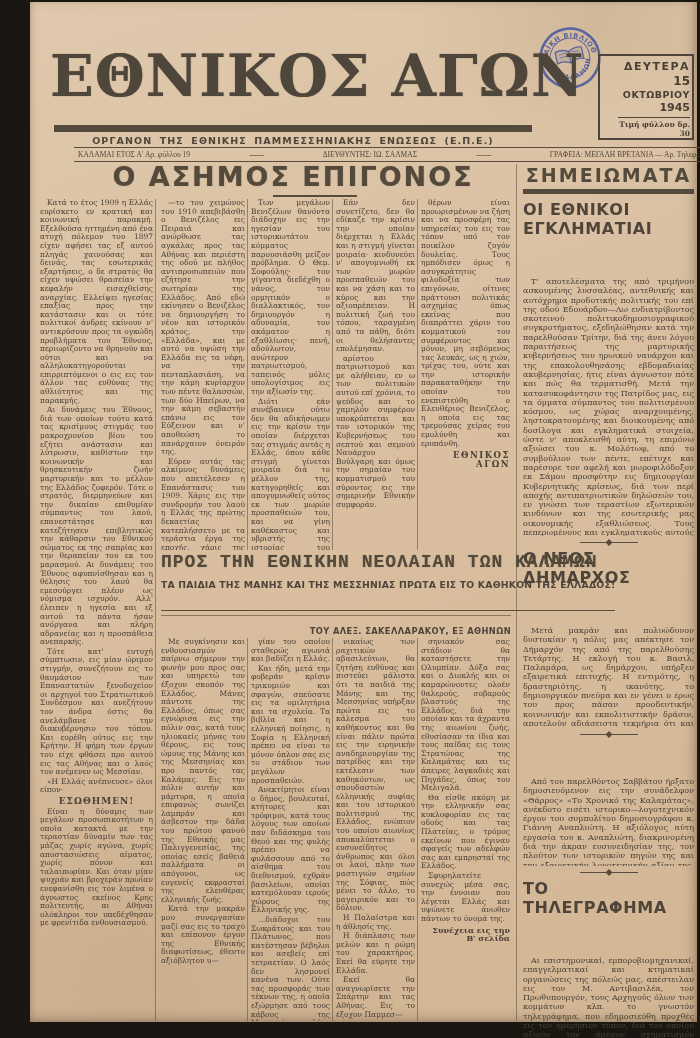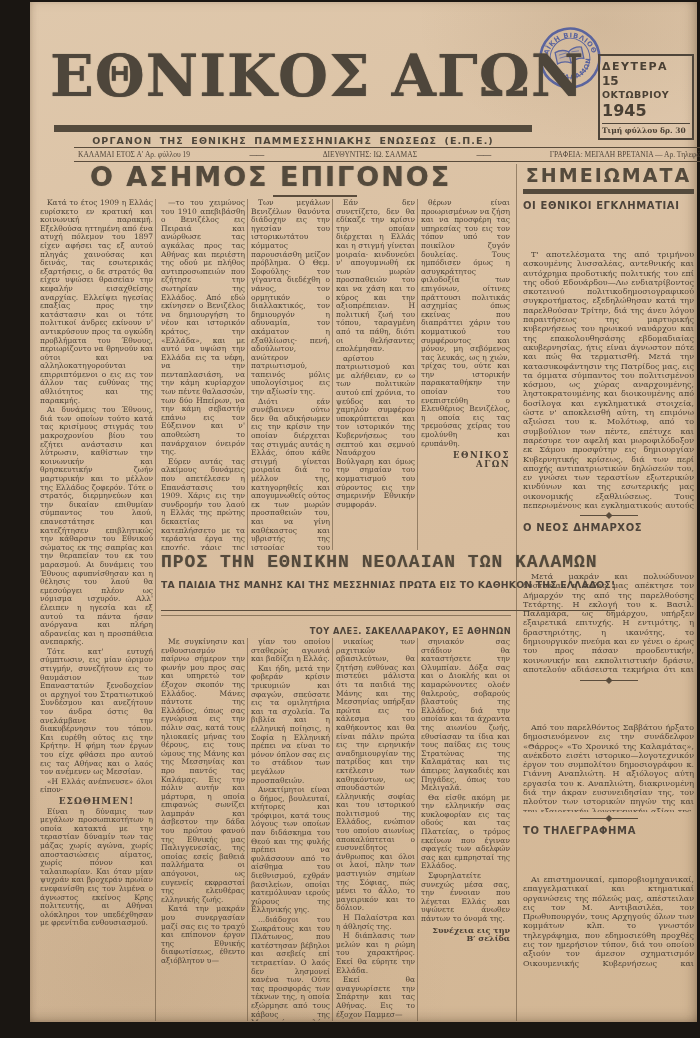--- a/index.html
+++ b/index.html
@@ -37,37 +37,37 @@
     left:8px; top:145px; width:657px; height:15px;
     border-top:1px solid #5a4c3c; border-bottom:1px solid #5a4c3c;
     display:flex; align-items:center; justify-content:space-between;
     font-family:Liberation Serif, serif;
     font-size:7.5px; color:#50453a; padding:0 4px;margin-left:36px;
   }
   .infobar .sep { letter-spacing:-1px; font-weight:bold; }
   
   .datebox {
     left:568px; top:52px; width:96px; height:86px;
-    border:2px solid #4e453a; padding:4px 2px 0 2px; text-align:left;
+    border:2px solid #4e453a; padding:4px 2px 0 18px; text-align:right;
     font-family:"DejaVu Sans","Liberation Sans",sans-serif; color:#4a4034;
     background:rgba(255,245,225,.08);
   }
   .datebox .day   { font-size:11px; font-weight:bold; letter-spacing:1.5px; }
   .datebox .num   { font-size:12px; font-weight:bold; margin-top:1px; }
   .datebox .month { font-size:9.5px; font-weight:bold; letter-spacing:.5px; margin-top:1px;}
-  .datebox .year  { font-size:16px; font-weight:bold; margin-top:1px; }
+  .datebox .year  { font-size:11px; font-weight:bold; margin-top:1px; }
   .datebox .price {
     margin-top:3px; border-top:1px solid #4e453a; font-size:7.5px; font-weight:bold;
     padding-top:2px; font-family:"DejaVu Serif","Liberation Serif",serif;
   }
   
   .stamp { left:508px; top:24px; width:64px; height:64px; opacity:.8; transform:rotate(-12deg); }
   
   .headline1 {
-    left:60px; top:159px; width:430px; text-align:left;
+    left:48px; top:159px; width:430px; text-align:center;
     font-family:"DejaVu Sans","Liberation Sans",sans-serif;
     font-weight:bold; font-size:27px; letter-spacing:2px; color:#544a3c;
     text-shadow:0 0 1px rgba(70,60,45,.6); white-space:nowrap;
   }
   .h1rule { left:243px; top:193px; width:84px; height:2px; background:#5a4c3c; }
   
   .col { overflow:hidden; font-size:7.5px; line-height:8.6px; text-align:justify; color:#4b4136; }
   .col p { text-indent:7px; margin-bottom:1px; }
   .rail   { left:10px;  top:197px; width:113px; height:822px; }
   .c2     { left:131px; top:197px; width:84px;  height:351px; }
@@ -79,21 +79,21 @@
   .vline { position:absolute; width:1px; background:rgba(92,74,52,.55); }
   
   .sidebar { left:493px; top:162px; width:171px; }
   .sb-header {
     text-align:center; font-family:"DejaVu Sans","Liberation Sans",sans-serif;
     font-weight:bold; font-size:19px; letter-spacing:2px; color:#544a3c; white-space:nowrap;
   }
   .sb-bar { height:5px; background:#544a3c; margin:3px 0 6px 0; }
   .sb-title {
     font-family:"DejaVu Sans","Liberation Sans",sans-serif;
-    font-weight:bold; font-size:10px; letter-spacing:.6px; color:#4e443a; margin-bottom:3px;
+    font-weight:bold; font-size:16px; letter-spacing:.6px; color:#4e443a; margin-bottom:3px;
   }
   .sb-body { overflow:hidden; font-size:8px; line-height:9.3px; text-align:justify; }
   .sb-body p { text-indent:8px; margin-bottom:1px;margin-top:36px; }
   .divider { width:58px; height:1px; margin:6px auto 6px auto; background:#5a4c3c; position:relative; }
   .divider::after { content:""; position:absolute; left:50%; top:-2px; width:5px; height:5px; background:#5a4c3c; transform:translateX(-50%) rotate(45deg); }
   
   .a2head { left:131px; top:550px; width:350px; text-align:center; }
   .a2-headline {
     font-family:Liberation Mono, monospace;
     font-weight:bold; font-size:18px; letter-spacing:1px; color:#544a3c; white-space:nowrap;

